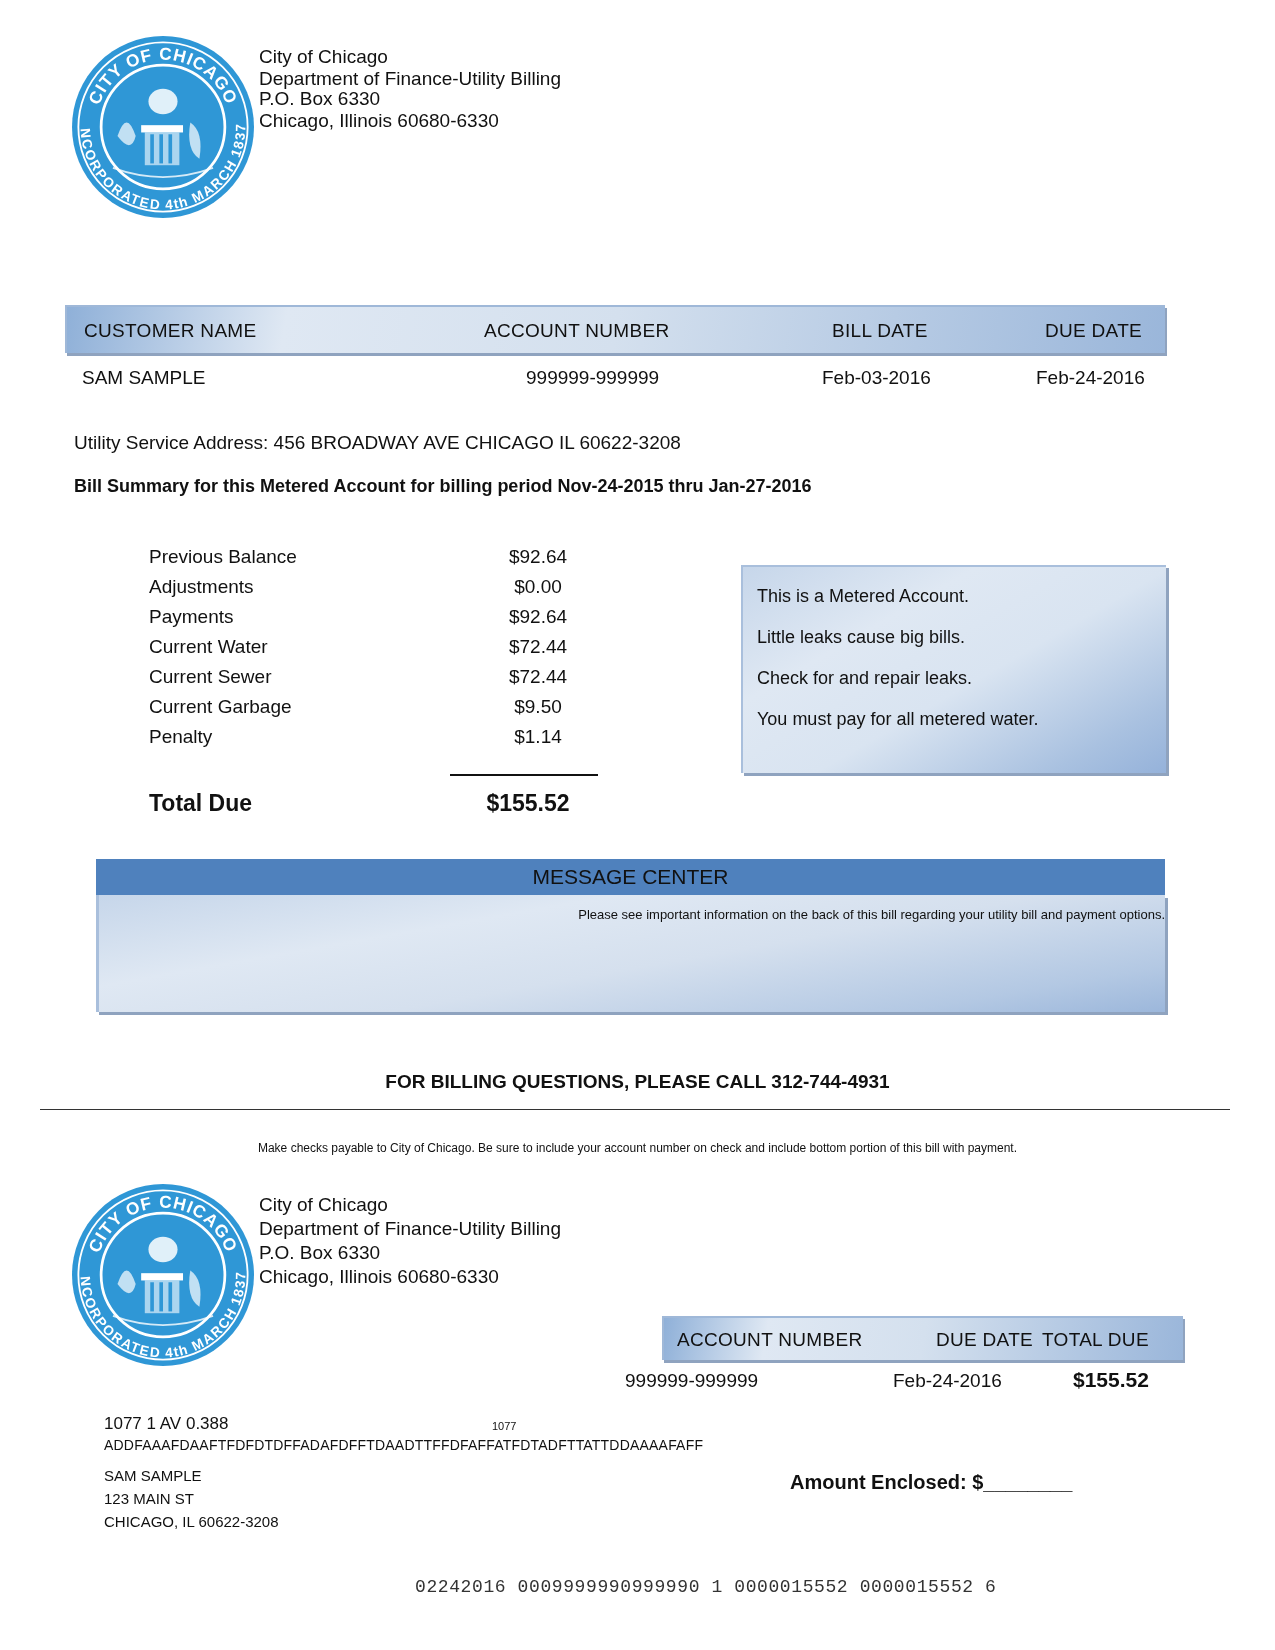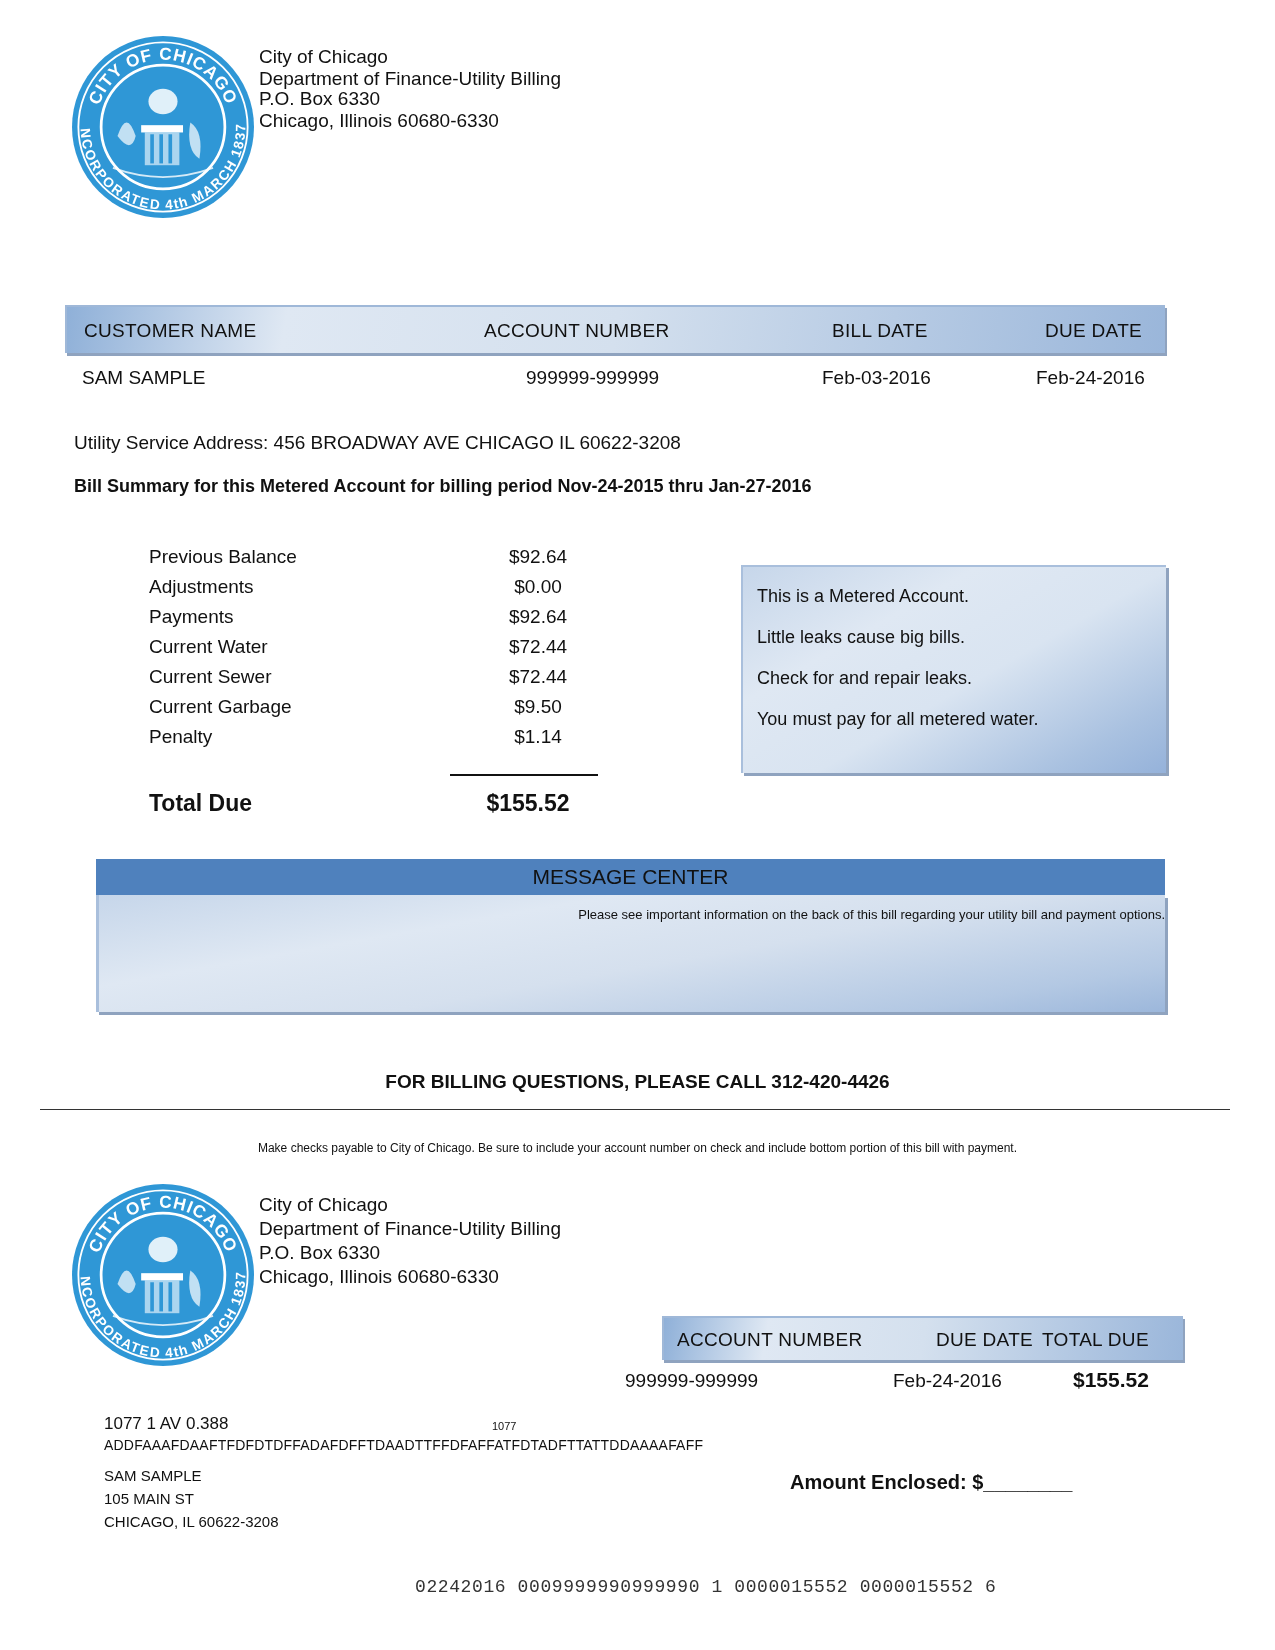--- a/index.html
+++ b/index.html
@@ -135,21 +135,21 @@
   <div style="left:14px; top:142px;">You must pay for all metered water.</div>
 </div>
 
 <div class="msg-head" style="left:96px; top:859px; width:1069px; height:36px; line-height:36px;">
   <span>MESSAGE CENTER</span>
 </div>
 <div class="msg-body" style="left:96px; top:895px; width:1069px; height:117px;">
   <div class="abs" style="left:0; right:0; top:12px; text-align:right; font-size:13px;margin-left:20px;">Please see important information on the back of this bill regarding your utility bill and payment options.</div>
 </div>
 
-<div class="row-text" style="left:0; width:1275px; text-align:center; top:1071px; font-weight:bold; font-size:19px;">FOR BILLING QUESTIONS, PLEASE CALL 312-420-4426</div>
+<div class="row-text" style="left:0; width:1275px; text-align:center; top:1071px; font-weight:bold; font-size:19px;">FOR BILLING QUESTIONS, PLEASE CALL 312-744-4931</div>
 
 <div class="abs" style="left:40px; top:1109px; width:1190px; height:1px; background:#333;"></div>
 
 <div class="row-text" style="left:0; width:1275px; text-align:center; top:1141px; font-size:12px;">Make checks payable to City of Chicago. Be sure to include your account number on check and include bottom portion of this bill with payment.</div>
 
 <div class="seal" style="left:72px; top:1184px;">
   <svg viewBox="0 0 200 200">
     <circle cx="100" cy="100" r="98" fill="#2f97d6"></circle>
     <circle cx="100" cy="100" r="68" fill="none" stroke="#ffffff" stroke-width="3"></circle>
     <circle cx="100" cy="100" r="93" fill="none" stroke="#ffffff" stroke-width="2"></circle>
@@ -191,19 +191,19 @@
 <div class="row-text" style="left:625px; top:1370px;">999999-999999</div>
 <div class="row-text" style="left:893px; top:1370px;">Feb-24-2016</div>
 <div class="row-text" style="left:1073px; top:1368px; font-weight:bold; font-size:21px;">$155.52</div>
 
 <div class="row-text" style="left:104px; top:1414px; font-size:17px;">1077 1 AV 0.388</div>
 <div class="row-text" style="left:492px; top:1420px; font-size:11px;">1077</div>
 <div class="row-text" style="left:104px; top:1437px; font-size:14px; letter-spacing:0.2px;">ADDFAAAFDAAFTFDFDTDFFADAFDFFTDAADTTFFDFAFFATFDTADFTTATTDDAAAAFAFF</div>
 
 <div>
   <div class="row-text" style="left:104px; top:1467px; font-size:15px;">SAM SAMPLE</div>
-  <div class="row-text" style="left:104px; top:1490px; font-size:15px;">105 MAIN ST</div>
+  <div class="row-text" style="left:104px; top:1490px; font-size:15px;">123 MAIN ST</div>
   <div class="row-text" style="left:104px; top:1513px; font-size:15px;">CHICAGO, IL 60622-3208</div>
 </div>
 
 <div class="row-text" style="left:790px; top:1471px; font-size:20px; font-weight:bold;">Amount Enclosed: $________</div>
 
 <div class="row-text" style="left:415px; top:1577px; font-family:'Liberation Mono', 'DejaVu Sans Mono', monospace; font-size:18px; letter-spacing:0.6px; color:#333;">02242016 0009999990999990 1 0000015552 0000015552 6</div>
 
 </body></html>

